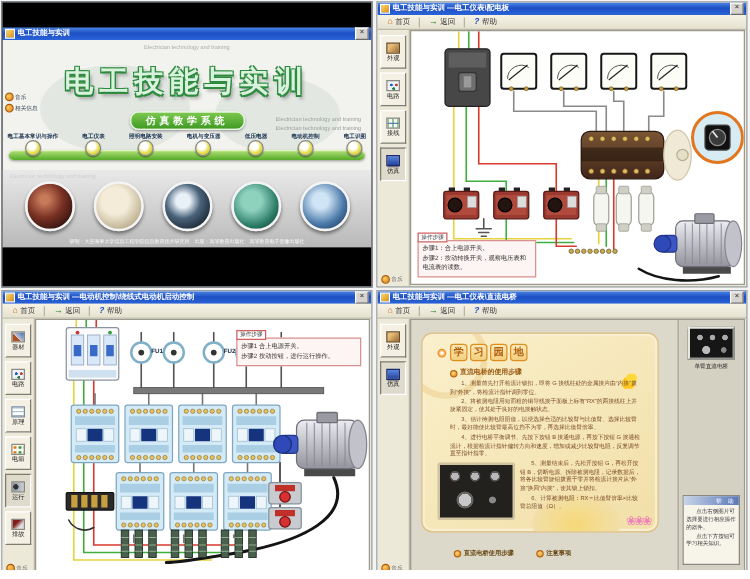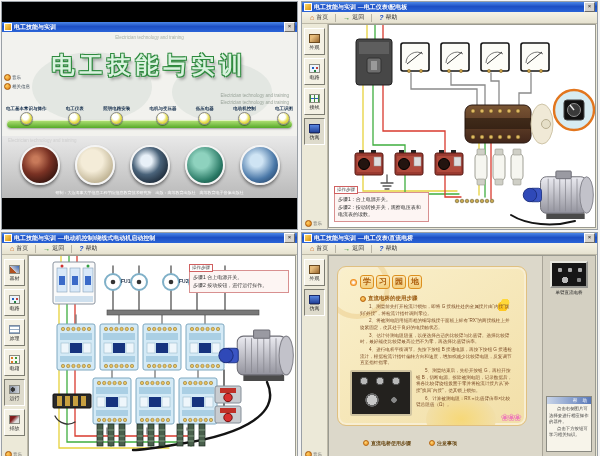--- a/index.html
+++ b/index.html
@@ -143,20 +143,21 @@
         <span class="it">
             <span class="mdot"></span>
             <span>音乐</span>
           </span>
         <span class="it">
             <span class="mdot"></span>
             <span>相关信息</span>
           </span>
       </div>
       <div class="p1-title">电工技能与实训</div>
+      <div class="p1-banner">仿真教学系统</div>
       <div class="p1-suben">
         <div>Electrician technology and training</div>
         <div>Electrician   technology   and   training</div>
       </div>
       <div class="p1-bar"></div>
       <div class="p1-menu">
         <div class="mi">
             <span class="ml">电工基本常识与操作</span>
             <span class="mc"></span>
           </div>

